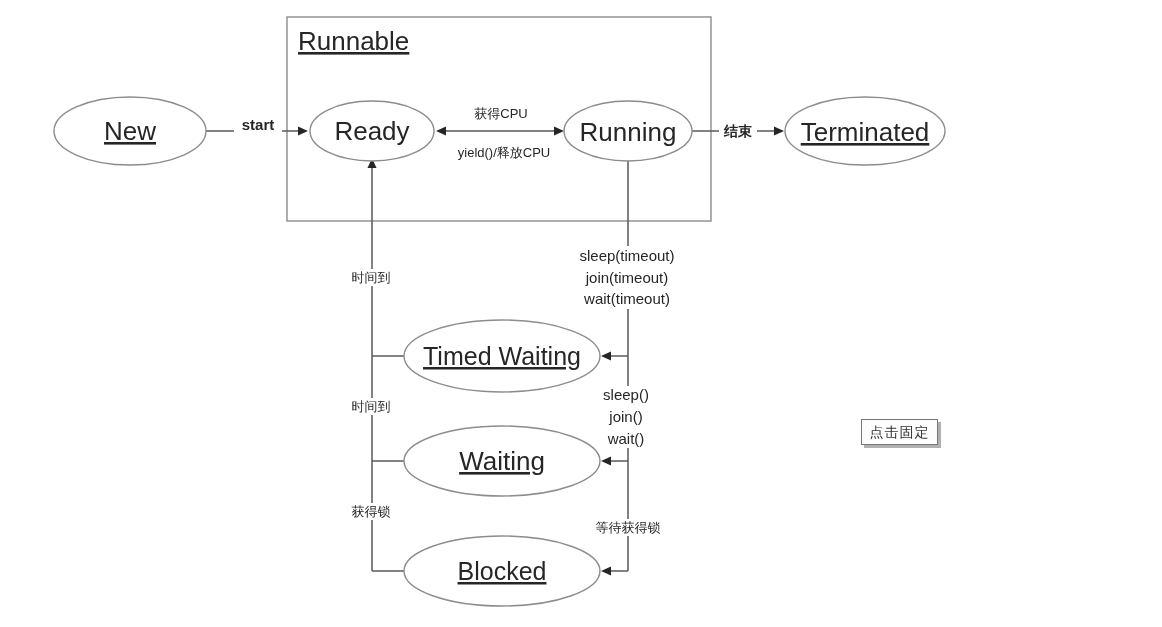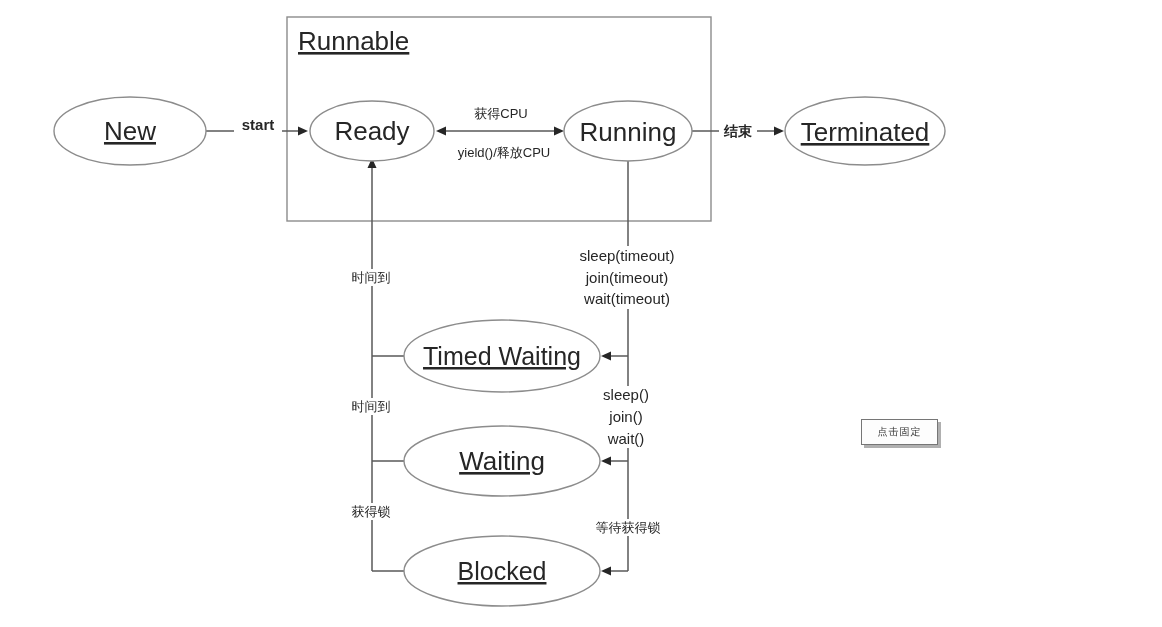--- a/index.html
+++ b/index.html
@@ -32,21 +32,21 @@
     left: 861px;
     top: 419px;
     width: 77px;
     height: 26px;
     box-sizing: border-box;
     padding: 0 6px;
     background: #fdfdfd;
     border: 1px solid #767676;
     box-shadow: 3px 3px 0 #b0b0b0;
     color: #333333;
-    font-size: 10px;
+    font-size: 14px;
     line-height: 24px;
     letter-spacing: 1px;
     font-family: "Liberation Sans", sans-serif;
     cursor: pointer;
   }
 </style>
 </head>
 <body>
 
 <div class="stage">

